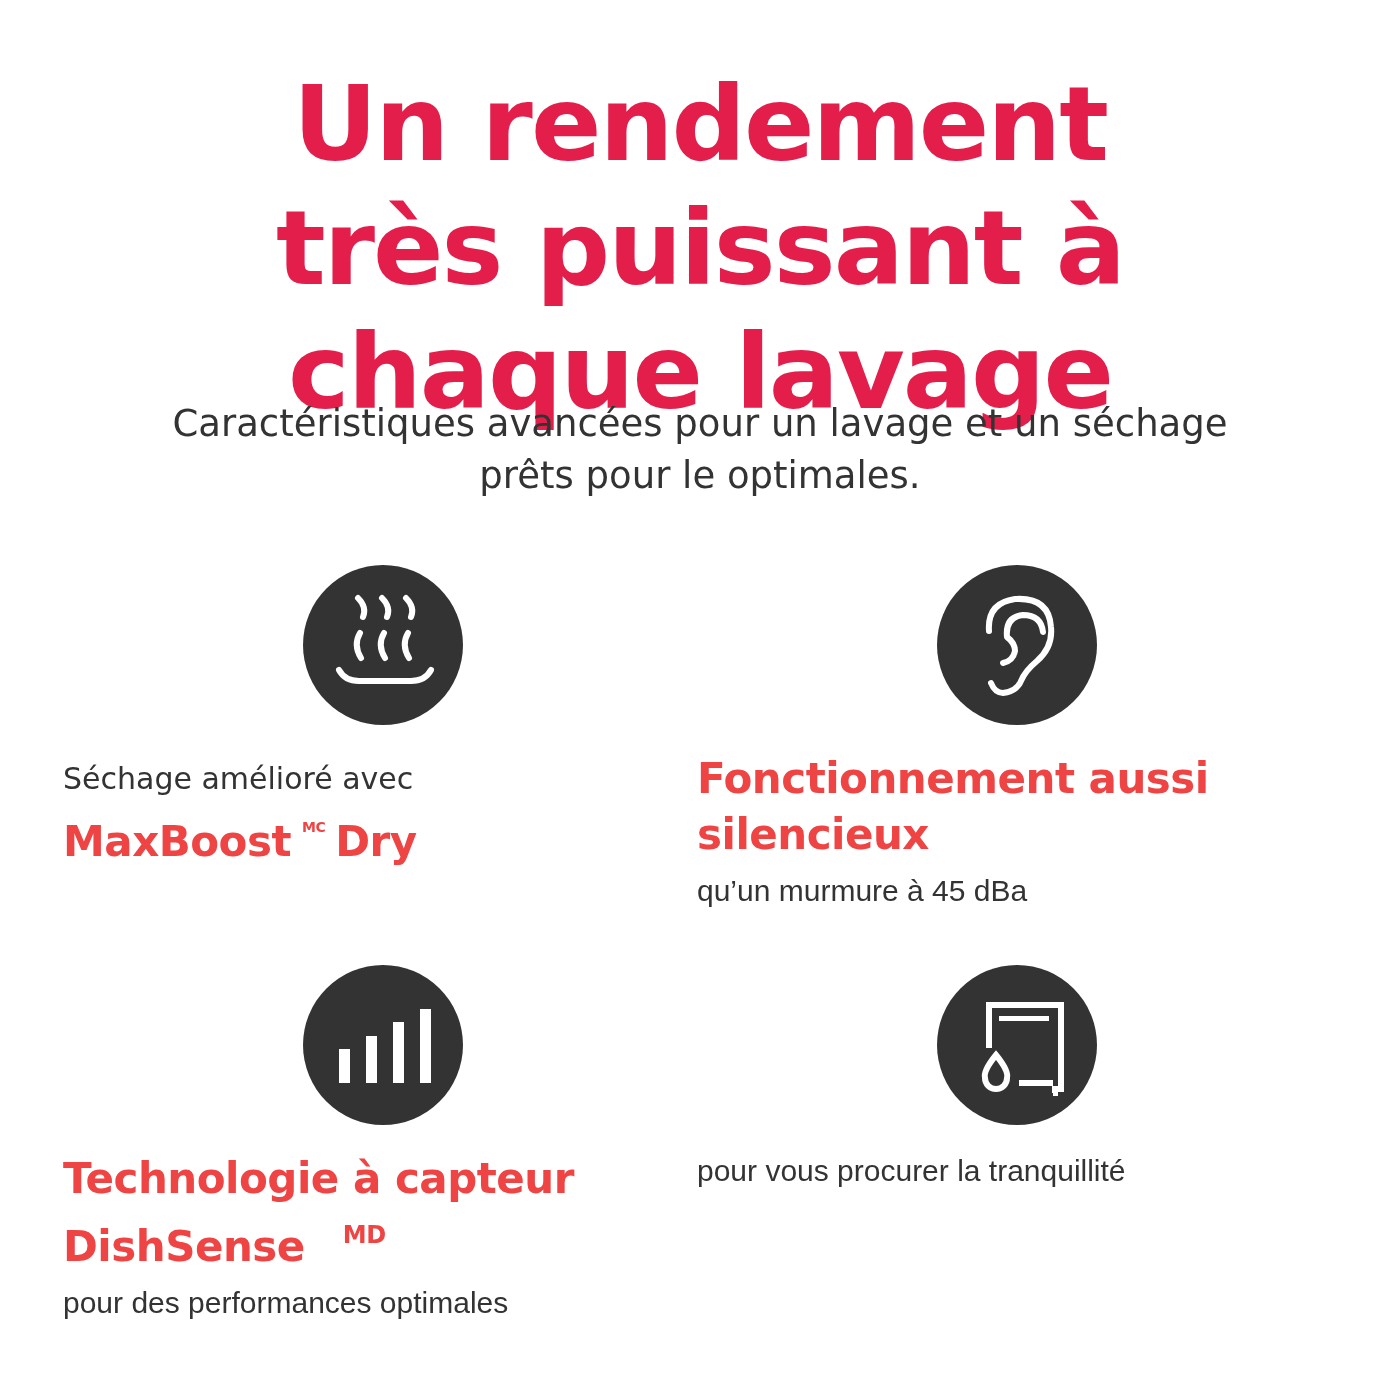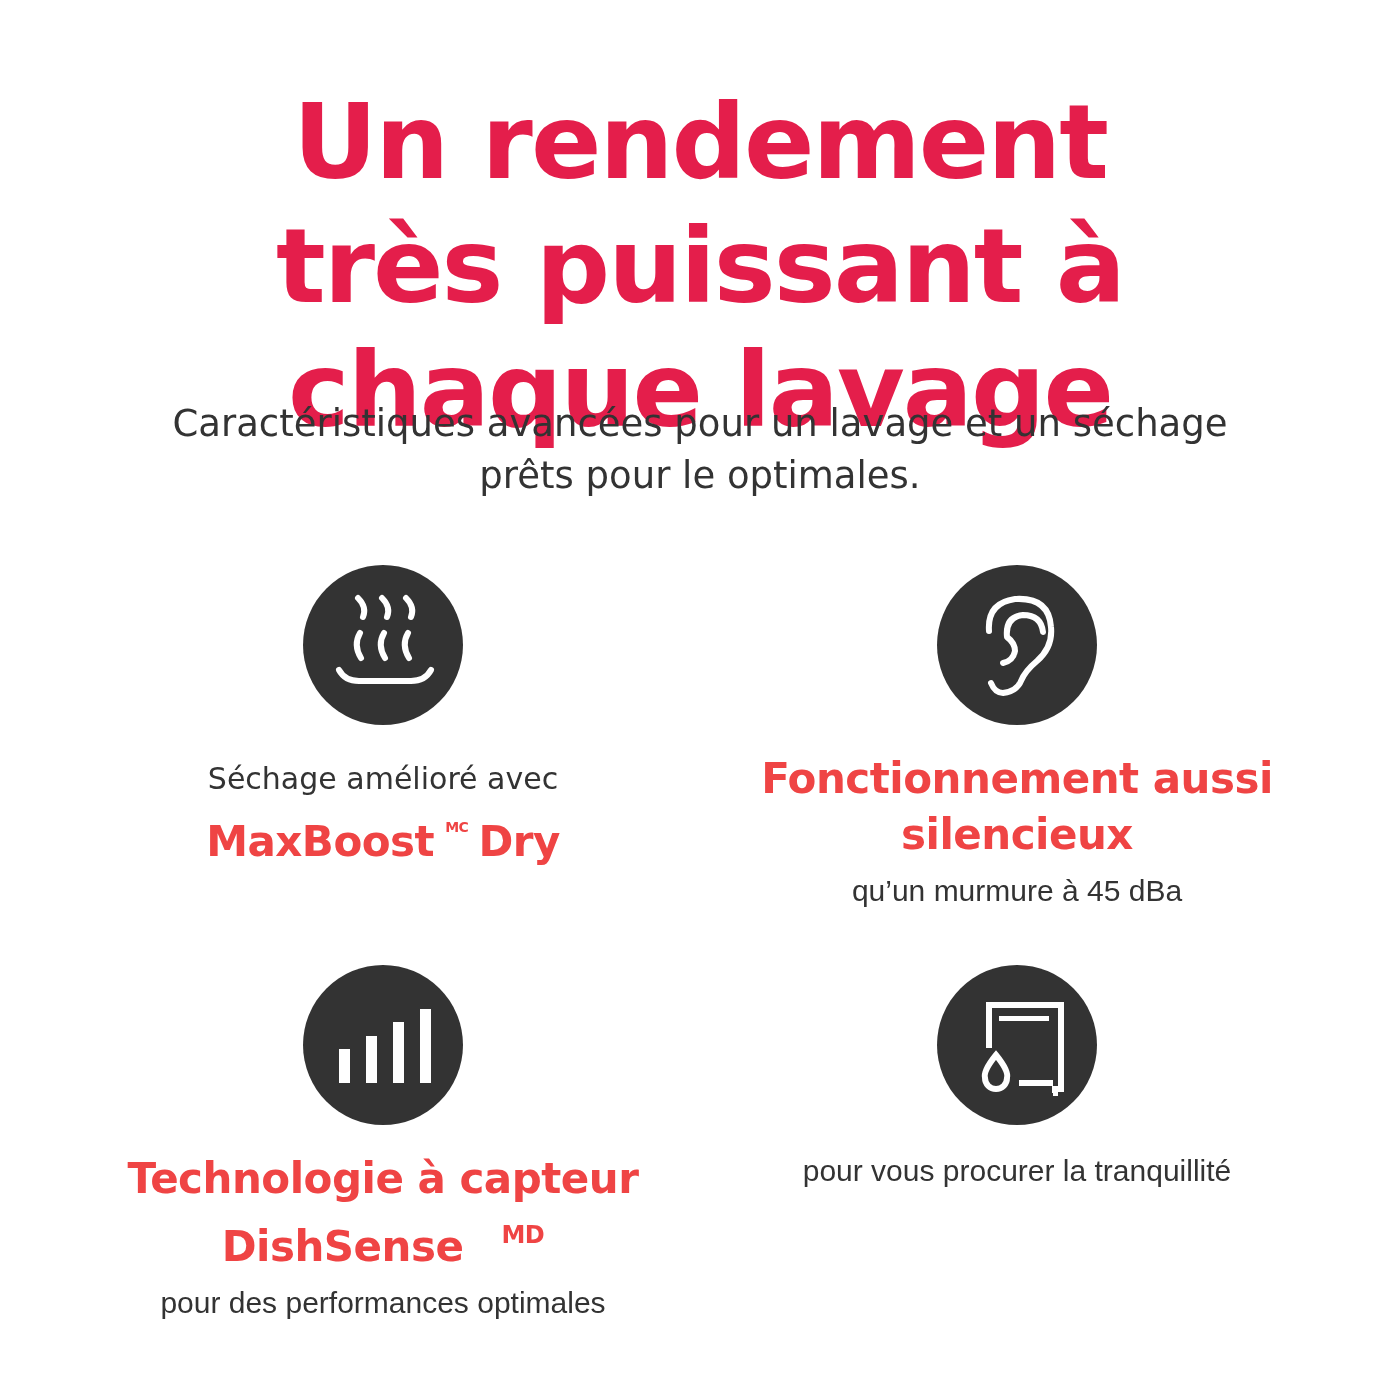--- a/index.html
+++ b/index.html
@@ -1,25 +1,25 @@
 <!DOCTYPE html>
 <html><head>
   <meta charset="utf-8">
   <style>
     html, body { margin:0; padding:0; background:#ffffff; }
     body { width:1400px; height:1400px; position:relative; overflow:hidden;
            font-family:"Liberation Sans", sans-serif; }
-    .hero-title { position:absolute; left:0; top:80px; width:1400px; text-align:center;
+    .hero-title { position:absolute; left:0; top:62px; width:1400px; text-align:center;
       color:#e41e4b; font-family:"DejaVu Sans", sans-serif; font-weight:bold;
       font-size:104px; line-height:124px; letter-spacing:-2px; }
     .hero-title span { display:block; }
     .subtitle { position:absolute; left:0; top:398px; width:1400px; text-align:center;
       color:#333333; font-family:"DejaVu Sans", sans-serif; font-size:37px; line-height:52px; }
     .subtitle span { display:block; }
-    .feature { position:absolute; width:640px; text-align:center; }
+    .feature { position:absolute; width:640px; }
     .f1 { left:63px; top:565px; }
     .f2 { left:697px; top:565px; }
     .f3 { left:63px; top:965px; }
     .f4 { left:697px; top:965px; }
     .icon-circle { width:160px; height:160px; border-radius:50%; background:#333333;
       margin:0 auto; display:flex; align-items:center; justify-content:center; }
     .icon-circle svg { width:160px; height:160px; }
     .text-block { margin-top:26px; }
     .f1 .text-block { margin-top:34px; }
     .lead { color:#333333; font-family:"DejaVu Sans", sans-serif; font-size:30px; line-height:40px; }

